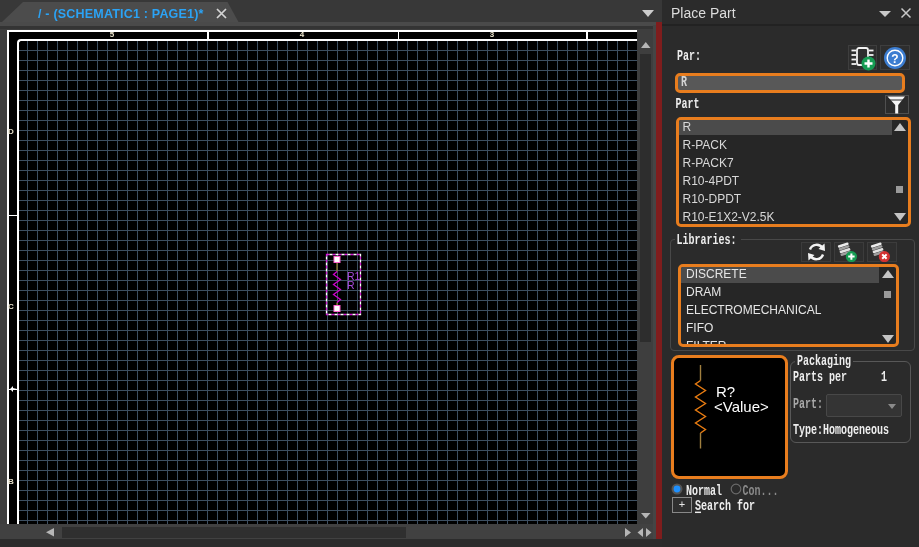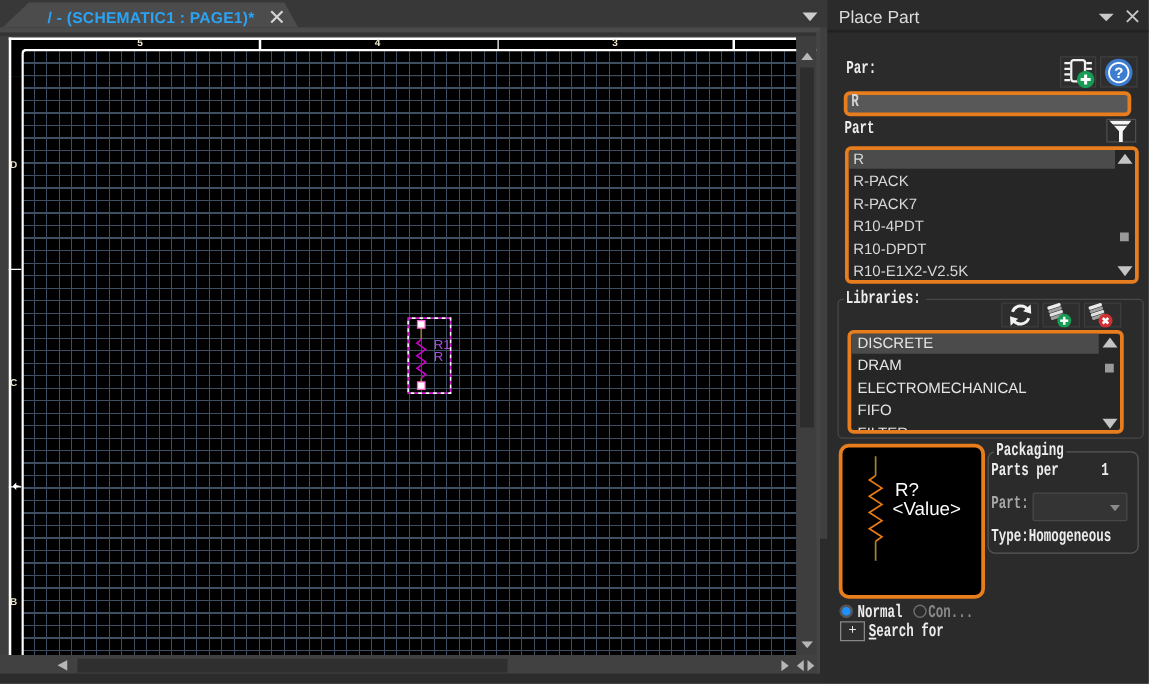--- a/index.html
+++ b/index.html
@@ -6,21 +6,21 @@
   body{width:919px;height:547px;background:#2b2b2b;overflow:hidden;position:relative;
        font-family:"Liberation Sans",sans-serif;}
   .abs{position:absolute;}
   .ml{position:absolute;font-family:"Liberation Mono",monospace;font-weight:bold;font-size:10px;
       line-height:10px;color:#ededed;transform:scaleY(1.45);transform-origin:0 0;white-space:pre;}
   svg{position:absolute;display:block;}
 </style>
 </head>
 <body>
 
-<div class="abs" style="left:0;top:0;width:662px;height:431px;background:#404040;">
+<div class="abs" style="left:0;top:0;width:662px;height:547px;background:#7f1d1d;">
 
   <div class="abs" style="left:0;top:0;width:662px;height:22px;background:#383838;"></div>
 
   <svg style="left:0;top:0;" width="260" height="22">
     <polygon points="2,22 23,2 227.5,2 238.5,22" fill="#4c4c4c"></polygon>
   </svg>
   <div class="abs" style="left:38px;top:5.5px;width:200px;height:17px;font-size:12.5px;font-weight:bold;
        color:#2ba3f5;line-height:17px;letter-spacing:0.2px;">/ - (SCHEMATIC1 : PAGE1)*</div>
   <svg style="left:215px;top:8px;" width="13" height="11">
     <path d="M2 1 L11 10 M11 1 L2 10" stroke="#d4d4d4" stroke-width="1.7"></path>

